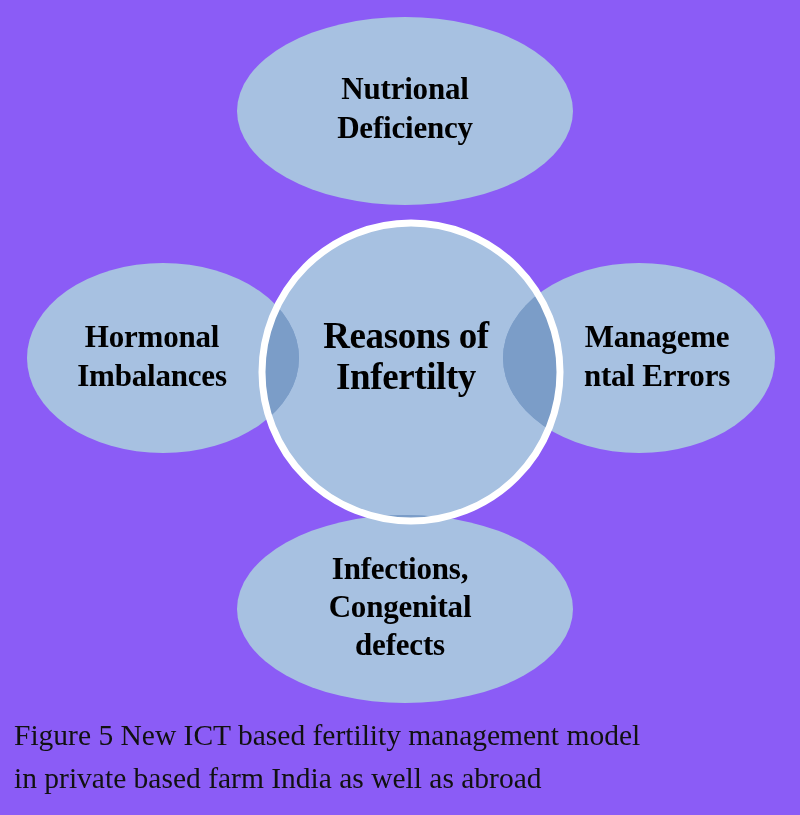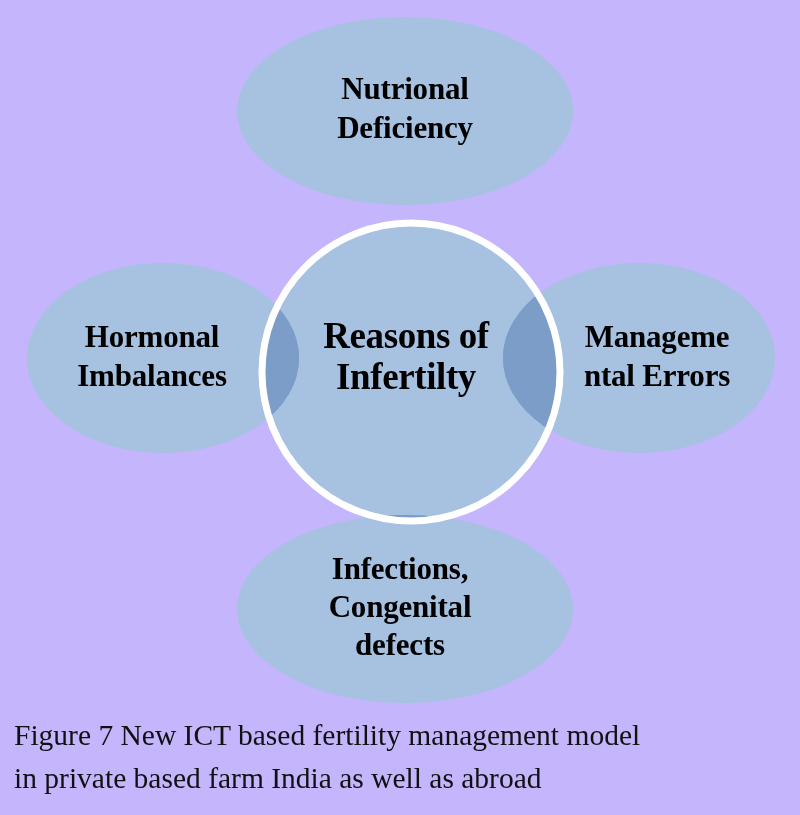--- a/index.html
+++ b/index.html
@@ -11,21 +11,21 @@
   body {
     width: 800px;
     height: 815px;
     font-family: "Liberation Serif", "DejaVu Serif", serif;
     overflow: hidden;
   }
   #figure-root {
     position: relative;
     width: 800px;
     height: 815px;
-    background: #c4b5fd;
+    background: #8b5cf6;
   }
   #venn-diagram {
     position: absolute;
     left: 0;
     top: 0;
     width: 800px;
     height: 712px;
     display: block;
   }
   .node-label {
@@ -141,16 +141,16 @@
       </g>
 
       <g>
         <text class="node-label center-label" x="406" y="340">Reasons of</text>
         <text class="node-label center-label" x="406" y="381">Infertilty</text>
       </g>
 
     </g>
   </svg>
 
-  <div id="figure-caption"><span>Figure 7 New ICT based fertility management model</span>
+  <div id="figure-caption"><span>Figure 5 New ICT based fertility management model</span>
 <span>in private based farm India as well as abroad</span></div>
 
 </div>
 
 </body></html>

